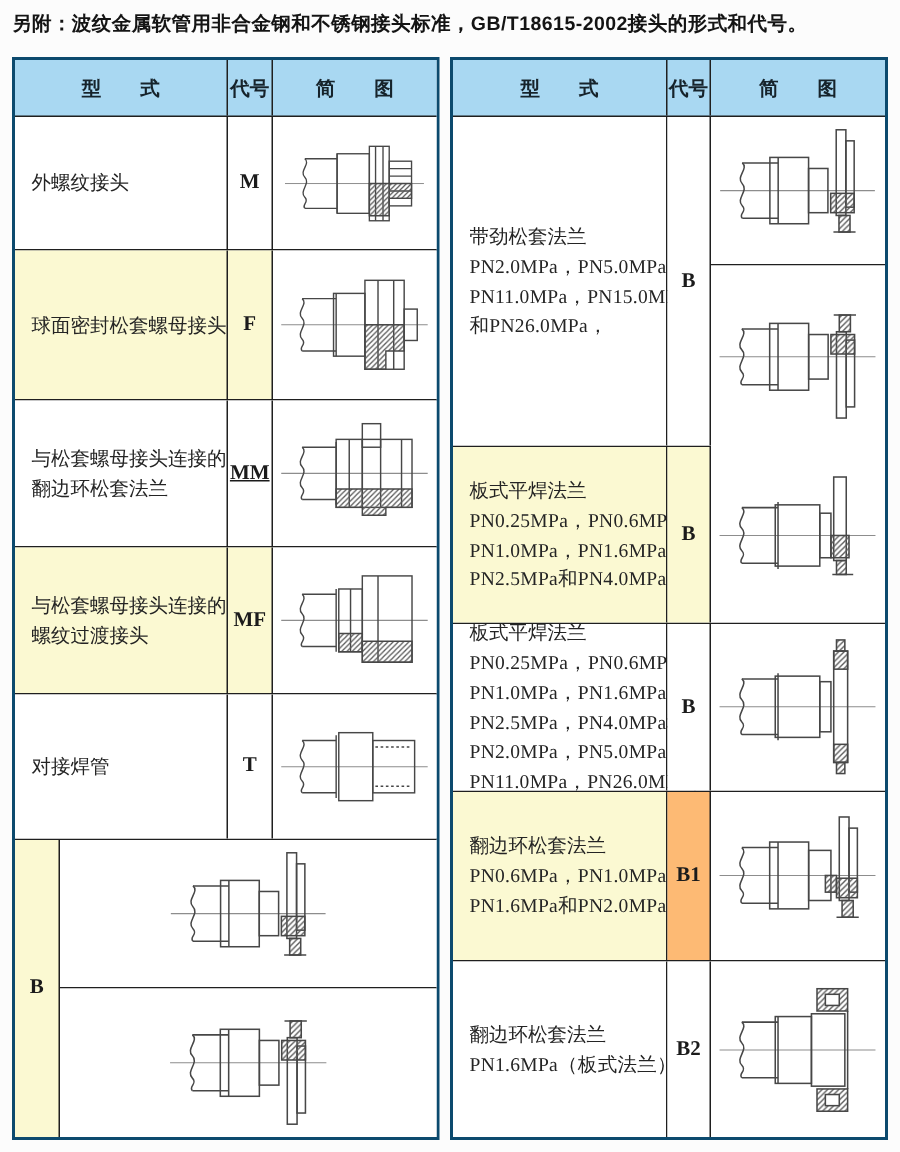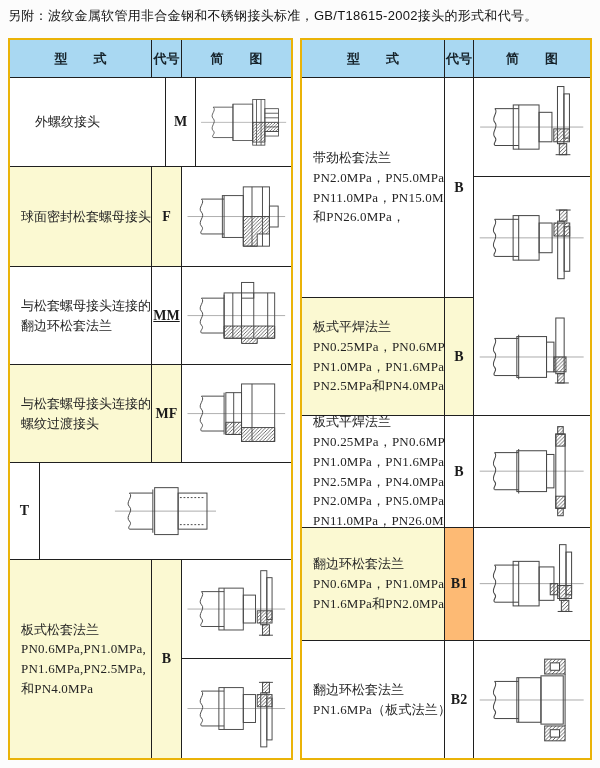--- a/index.html
+++ b/index.html
@@ -3,26 +3,26 @@
 <meta charset="utf-8">
 <style>
   html,body{margin:0;padding:0}
   body{
     width:600px;height:768px;position:relative;overflow:hidden;
     background:#fcfcfc;
     font-family:"Liberation Sans", sans-serif;
   }
   .title{
     position:absolute;left:8px;top:7px;
-    font-size:13px;font-weight:400;color:#141414;letter-spacing:.3px;
+    font-size:13px;font-weight:700;color:#141414;letter-spacing:.3px;
     white-space:nowrap;
   }
   .tbl{
     position:absolute;top:38px;
-    border:2px solid #eab308;background:#fff;
+    border:2px solid #0c4a6e;background:#fff;
     box-sizing:border-box;display:flex;flex-direction:column;
   }
   .row{display:flex;border-bottom:1px solid #1f1f1f;box-sizing:border-box;flex:none}
   .row:last-child{border-bottom:none}
   .cell{box-sizing:border-box;border-right:1px solid #1f1f1f;display:flex;flex:none}
   .type{
     flex-direction:column;justify-content:center;
     padding:4px 4px 4px 11px;font-size:13px;color:#242424;line-height:1.52;
   }
   .type .ln{white-space:nowrap}
@@ -58,21 +58,21 @@
 
 <div class="title">另附：波纹金属软管用非合金钢和不锈钢接头标准，GB/T18615-2002接头的形式和代号。</div>
 <div id="tables-root">
     <div class="tbl" style="left: 8px; width: 285px;">
       <div class="row header" style="height: 38px; background: rgb(169, 216, 242);">
         <div class="cell" style="width: 142px;">型　　式</div>
         <div class="cell" style="width: 30px;">代号</div>
         <div class="cell" style="flex: 1 1 0%; border-right: none;">简　　图</div>
       </div>
       <div class="row" style="height: 89px;">
-        <div class="cell type" style="width: 142px; background: rgb(255, 255, 255); margin-left: 14px;">
+        <div class="cell type" style="width: 142px; background: rgb(255, 255, 255);">
           <div class="ln">外螺纹接头</div>
         </div>
         <div class="cell code" style="width: 30px; background: rgb(255, 255, 255);">M</div>
         <div class="cell diagcol">
           <div class="diag">
             <svg viewBox="0 0 120 100" preserveAspectRatio="xMidYMid meet">
               <g stroke="#474747" stroke-width="1.1" fill="none">
                 <line x1="4" y1="50" x2="116" y2="50" stroke="#8d8d8d" stroke-width="0.8"></line>
                 <path d="M20 30 C25 34 15 40 20 45 C25 50 15 56 20 61 C24 65 17 67 20 70" fill="none"></path>
                 <line x1="20" y1="30" x2="46" y2="30"></line>
@@ -165,46 +165,43 @@
                 <rect x="66" y="16" width="38" height="66"></rect>
                 <line x1="78" y1="16" x2="78" y2="82"></line>
                 <path d="M48 60 H66 V74 H48 Z" fill="url(#hx)"></path>
                 <path d="M66 66 H104 V82 H66 Z" fill="url(#hx)"></path>
               </g>
             </svg>
           </div>
         </div>
       </div>
       <div class="row" style="height: 97px;">
+        <div class="cell type" style="width: 142px; background: rgb(255, 255, 255);">
+          <div class="ln">对接焊管</div>
+        </div>
         <div class="cell code" style="width: 30px; background: rgb(255, 255, 255);">T</div>
         <div class="cell diagcol">
           <div class="diag">
             <svg viewBox="0 0 120 100" preserveAspectRatio="xMidYMid meet">
               <g stroke="#474747" stroke-width="1.1" fill="none">
                 <line x1="4" y1="50" x2="116" y2="50" stroke="#8d8d8d" stroke-width="0.8"></line>
                 <path d="M20 30 C25 34 15 40 20 45 C25 50 15 56 20 61 C24 65 17 67 20 70" fill="none"></path>
                 <line x1="20" y1="30" x2="46" y2="30"></line>
                 <line x1="20" y1="70" x2="46" y2="70"></line>
                 <line x1="46" y1="26" x2="46" y2="74"></line>
                 <rect x="48" y="24" width="26" height="52"></rect>
                 <rect x="74" y="30" width="32" height="40"></rect>
                 <line x1="76" y1="35" x2="104" y2="35" stroke-dasharray="2 2"></line>
                 <line x1="76" y1="65" x2="104" y2="65" stroke-dasharray="2 2"></line>
               </g>
             </svg>
           </div>
         </div>
       </div>
       <div class="row" style="height: 198px;">
-        <div class="cell type" style="width: 142px; background: rgb(251, 249, 210);">
-          <div class="ln">板式松套法兰</div>
-          <div class="ln pn">PN0.6MPa,PN1.0MPa,</div>
-          <div class="ln pn">PN1.6MPa,PN2.5MPa,</div>
-          <div class="ln pn">和PN4.0MPa</div>
-        </div>
         <div class="cell code" style="width: 30px; background: rgb(251, 249, 210);">B</div>
         <div class="cell diagcol">
           <div class="diag" style="flex: 0 0 99px;">
             <svg viewBox="0 0 120 100" preserveAspectRatio="xMidYMid meet">
               <g stroke="#474747" stroke-width="1.1" fill="none">
                 <line x1="4" y1="50" x2="116" y2="50" stroke="#8d8d8d" stroke-width="0.8"></line>
                 <path d="M20 30 C25 34 15 40 20 45 C25 50 15 56 20 61 C24 65 17 67 20 70" fill="none"></path>
                 <line x1="20" y1="30" x2="46" y2="30"></line>
                 <line x1="20" y1="70" x2="46" y2="70"></line>
                 <line x1="46" y1="26" x2="46" y2="74"></line>

